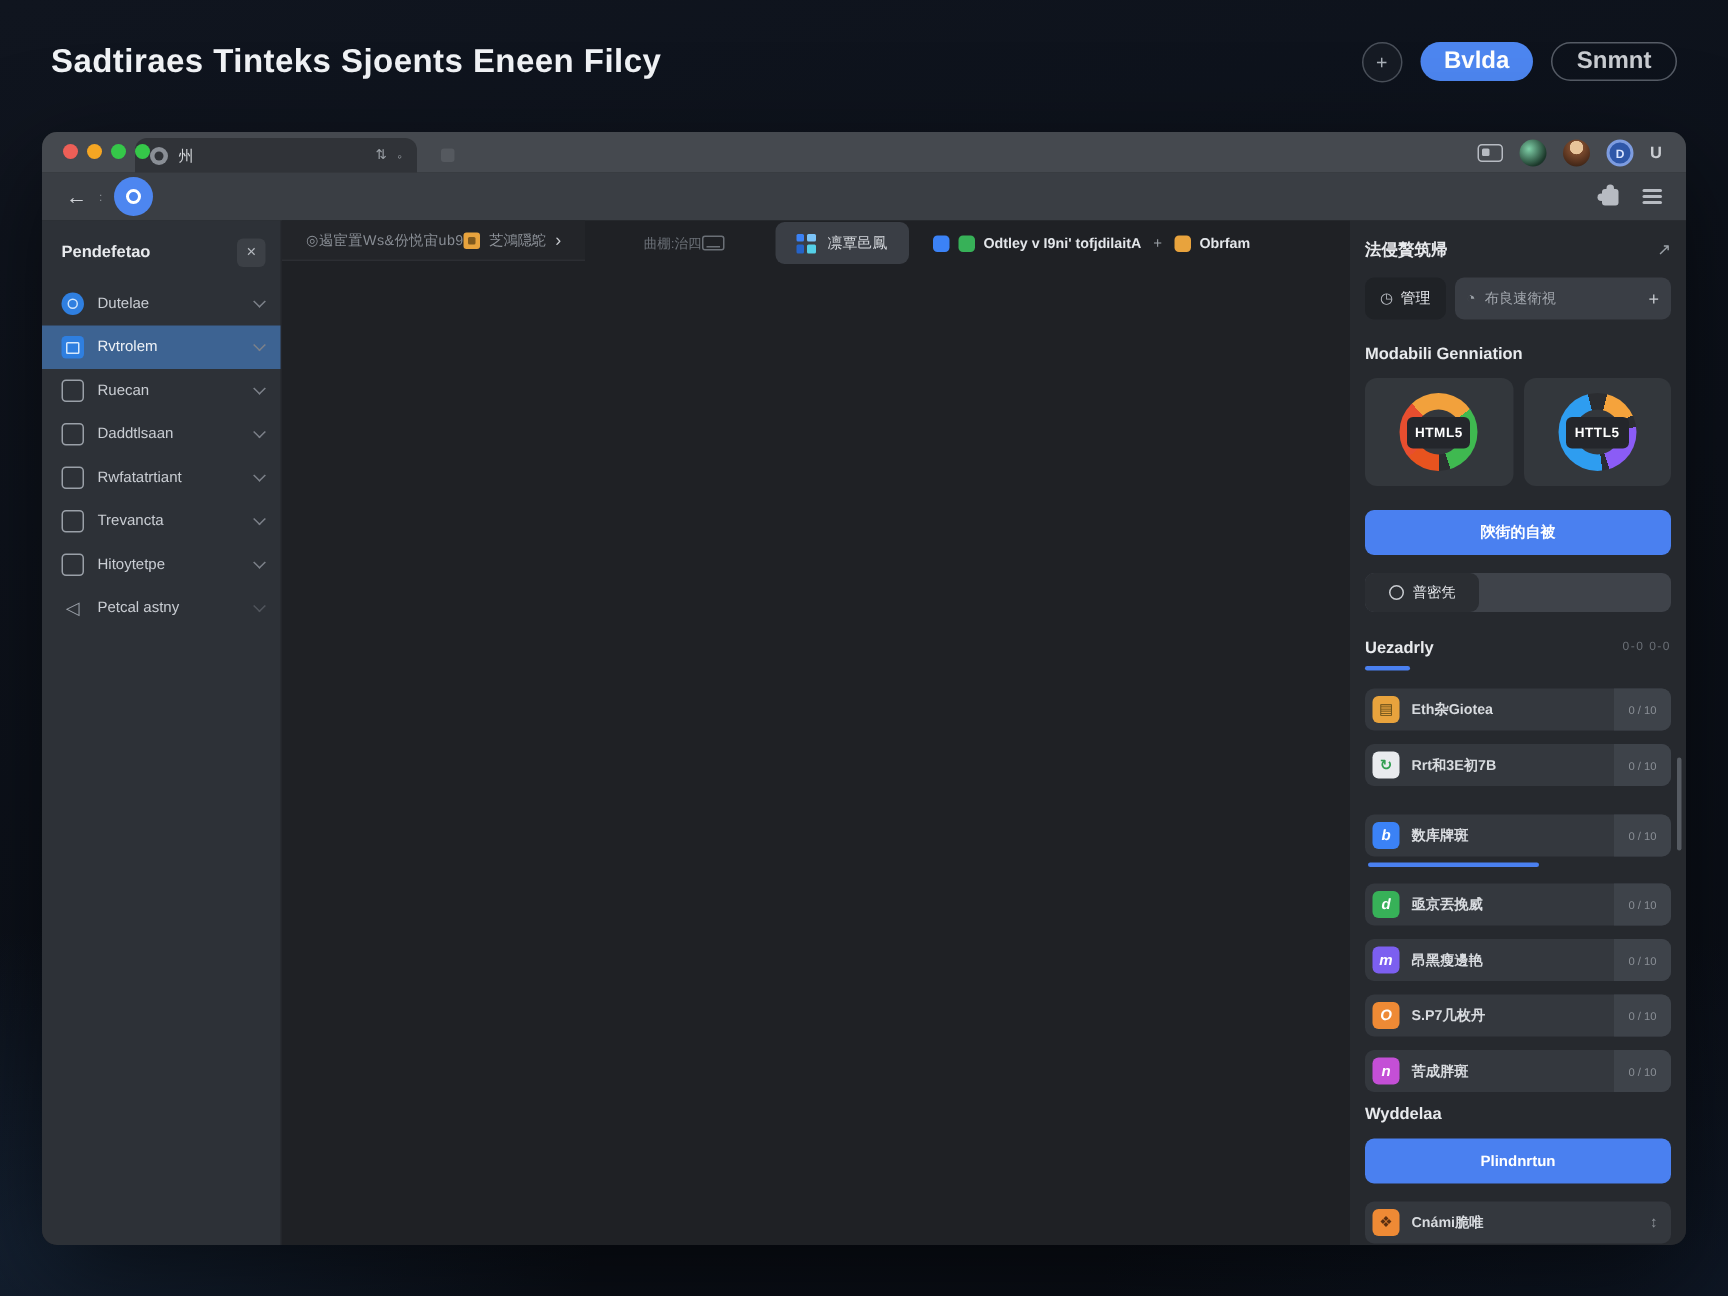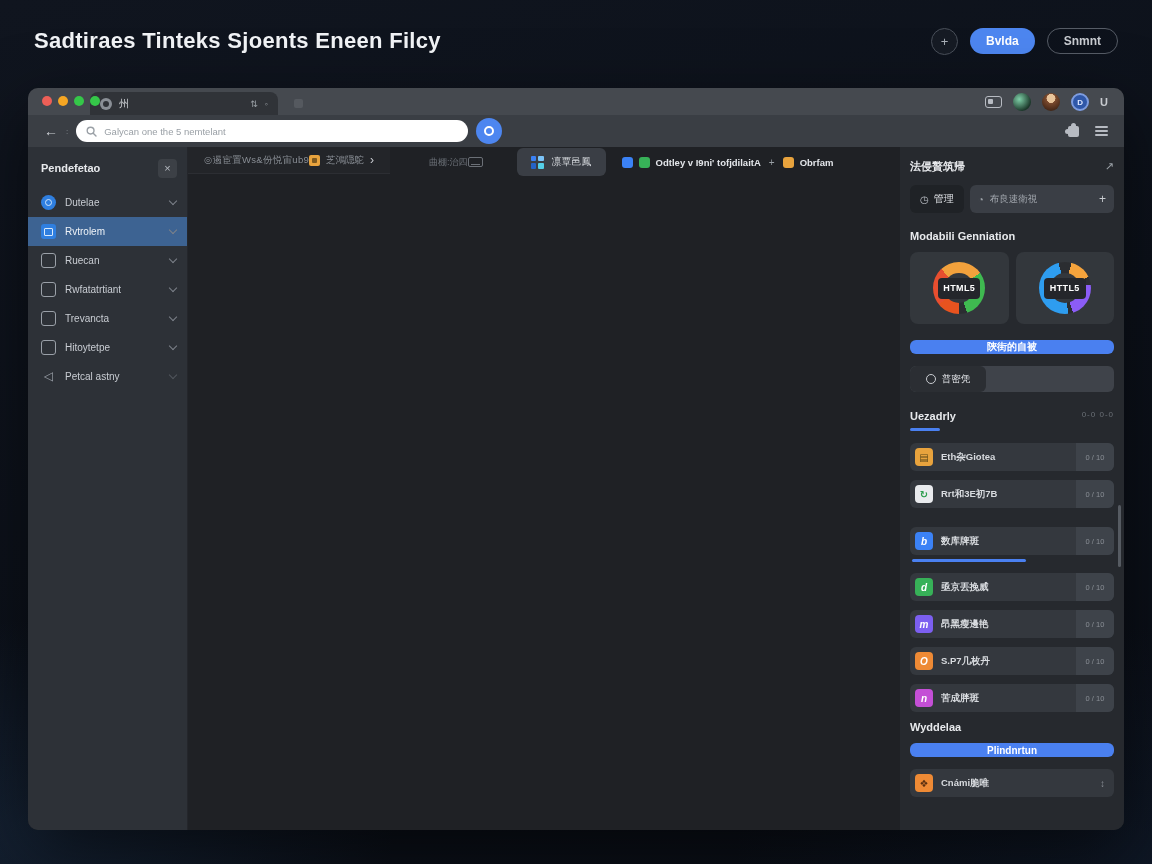--- a/index.html
+++ b/index.html
@@ -10,21 +10,21 @@
       radial-gradient(ellipse 500px 300px at 4% 96%, rgba(44,78,118,.28), transparent 70%),
       radial-gradient(ellipse 600px 340px at 100% 100%, rgba(30,55,90,.22), transparent 70%),
       linear-gradient(160deg,#10151f 0%, #0c111a 55%, #0a0e16 100%);
     color:#e8eaed; position:relative;
   }
   
   .pg-header { position:absolute; top:0; left:0; right:0; height:82px; display:flex; align-items:center; padding:0 34px; }
   .pg-title { font-size:22px; font-weight:bold; letter-spacing:.3px; color:#f1f3f6; }
   .pg-actions { margin-left:auto; display:flex; align-items:center; gap:12px; }
   .icon-btn { width:27px; height:27px; border-radius:50%; border:1px solid #4a505a; background:#161b24; color:#aab0b8; font-size:13px; display:flex; align-items:center; justify-content:center; cursor:pointer; }
-  .pill { height:26px; padding:0 16px; border-radius:13px; font-size:12px; font-weight:bold; display:flex; align-items:center; cursor:pointer; }
+  .pill { height:26px; padding:0 16px; border-radius:13px; font-size:16px; font-weight:bold; display:flex; align-items:center; cursor:pointer; }
   .pill.primary { background:#4d86f0; color:#fff; border:none; }
   .pill.ghost { background:transparent; color:#c9ccd1; border:1px solid #565c66; }
 
   
   .window { position:absolute; left:28px; top:88px; width:1096px; height:742px; border-radius:10px; overflow:hidden; background:#202227; box-shadow:0 24px 70px rgba(0,0,0,.55); }
 
   .tabbar { height:27px; background:#45494f; display:flex; align-items:flex-end; position:relative; }
   .lights { position:absolute; left:14px; top:8px; display:flex; gap:6px; }
   .light { width:10px; height:10px; border-radius:50%; }
   .tab { margin-left:62px; width:188px; height:23px; background:#303338; border-radius:8px 8px 0 0; display:flex; align-items:center; padding:0 10px; gap:7px; }
@@ -123,21 +123,21 @@
   .p-field .v { font-size:9.5px; color:#a3a8af; flex:1; white-space:nowrap; overflow:hidden; }
   .p-field .plus { font-size:12px; color:#c9ccd1; }
   .p-section { font-size:11px; font-weight:bold; color:#e8eaed; margin-top:17px; }
   .cards { display:flex; gap:7px; margin-top:10px; }
   .card { flex:1; height:72px; background:#33373c; border-radius:8px; display:flex; align-items:center; justify-content:center; position:relative; cursor:pointer; }
   .ring { width:52px; height:52px; border-radius:50%; position:relative; }
   .ring::after { content:''; position:absolute; inset:11px; border-radius:50%; background:#33373c; }
   .ring1 { background:conic-gradient(from 0deg, #f2a13c 0 15%, #3fb950 15% 45%, #2b2d31 45% 50%, #e8531f 50% 64%, #e84e2f 64% 88%, #f2a13c 88% 100%); }
   .ring2 { background:conic-gradient(from 0deg, #2b2d31 0 4%, #f5a33c 4% 18%, #2b2d31 18% 23%, #8b5cf6 23% 45%, #2b2d31 45% 48%, #2e9df0 48% 96%, #2b2d31 96% 100%); }
   .plate { position:absolute; width:42px; height:21px; background:#24262b; border-radius:4px; display:flex; align-items:center; justify-content:center; font-size:9px; font-weight:bold; color:#fff; letter-spacing:.4px; }
-  .blue-btn { margin-top:16px; height:14px; background:#4a80f0; border-radius:6px; display:flex; align-items:center; justify-content:center; font-size:10px; font-weight:bold; color:#fff; cursor:pointer; }
+  .blue-btn { margin-top:16px; height:30px; background:#4a80f0; border-radius:6px; display:flex; align-items:center; justify-content:center; font-size:10px; font-weight:bold; color:#fff; cursor:pointer; }
   .toggle-row { margin-top:12px; height:26px; background:#3f434a; border-radius:6px; display:flex; overflow:hidden; }
   .toggle-chip { width:76px; background:#2b2e33; border-radius:6px; display:flex; align-items:center; justify-content:center; gap:6px; cursor:pointer; }
   .toggle-chip .ring-g { width:10px; height:10px; border:1.5px solid #c9ccd1; border-radius:50%; }
   .toggle-chip span.t { font-size:9.5px; color:#e3e5e9; }
   .layers-head { margin-top:18px; display:flex; align-items:flex-start; }
   .layers-title { font-size:11px; font-weight:bold; color:#e8eaed; }
   .layers-title::after { content:''; display:block; width:30px; height:3px; background:#4a80f0; border-radius:2px; margin-top:6px; }
   .layers-meta { margin-left:auto; font-size:8px; color:#6b7077; letter-spacing:1px; }
   .l-list { margin-top:12px; }
   .l-row { height:28px; background:#34383e; border-radius:6px; margin-bottom:9px; display:flex; align-items:center; gap:8px; padding-left:5px; position:relative; cursor:pointer; }
@@ -187,27 +187,20 @@
       <span class="avatar av1"></span>
       <span class="avatar av2"></span>
       <span class="badge">D</span>
       <span class="u-ic">U</span>
     </div>
   </div>
 
   <div class="urlrow">
     <span class="back">←</span>
     <span class="navdots">:</span>
-    <div class="urlpill">
-      <svg width="11" height="11" viewBox="0 0 11 11">
-        <circle cx="4.6" cy="4.6" r="3.4" fill="none" stroke="#9aa0a6" stroke-width="1.4"></circle>
-        <line x1="7.2" y1="7.2" x2="10" y2="10" stroke="#9aa0a6" stroke-width="1.4" stroke-linecap="round"></line>
-      </svg>
-      <input type="text" placeholder="Galycan one the 5 nemtelant" style="">
-    </div>
     <div class="go-btn">
         <span></span>
       </div>
     <div class="url-right">
       <span class="puzzle"></span>
       <span class="burger"></span>
     </div>
   </div>
 
   <div class="win-body">
@@ -224,20 +217,25 @@
           <span class="chev"></span>
         </div>
         <div class="s-item active">
           <span class="ic ic1"></span>
           <span class="s-lb">Rvtrolem</span>
           <span class="chev"></span>
         </div>
         <div class="s-item">
           <span class="ic"></span>
           <span class="s-lb">Ruecan</span>
+          <span class="chev"></span>
+        </div>
+        <div class="s-item">
+          <span class="ic"></span>
+          <span class="s-lb">Daddtlsaan</span>
           <span class="chev"></span>
         </div>
         <div class="s-item">
           <span class="ic"></span>
           <span class="s-lb">Rwfatatrtiant</span>
           <span class="chev"></span>
         </div>
         <div class="s-item">
           <span class="ic"></span>
           <span class="s-lb">Trevancta</span>

